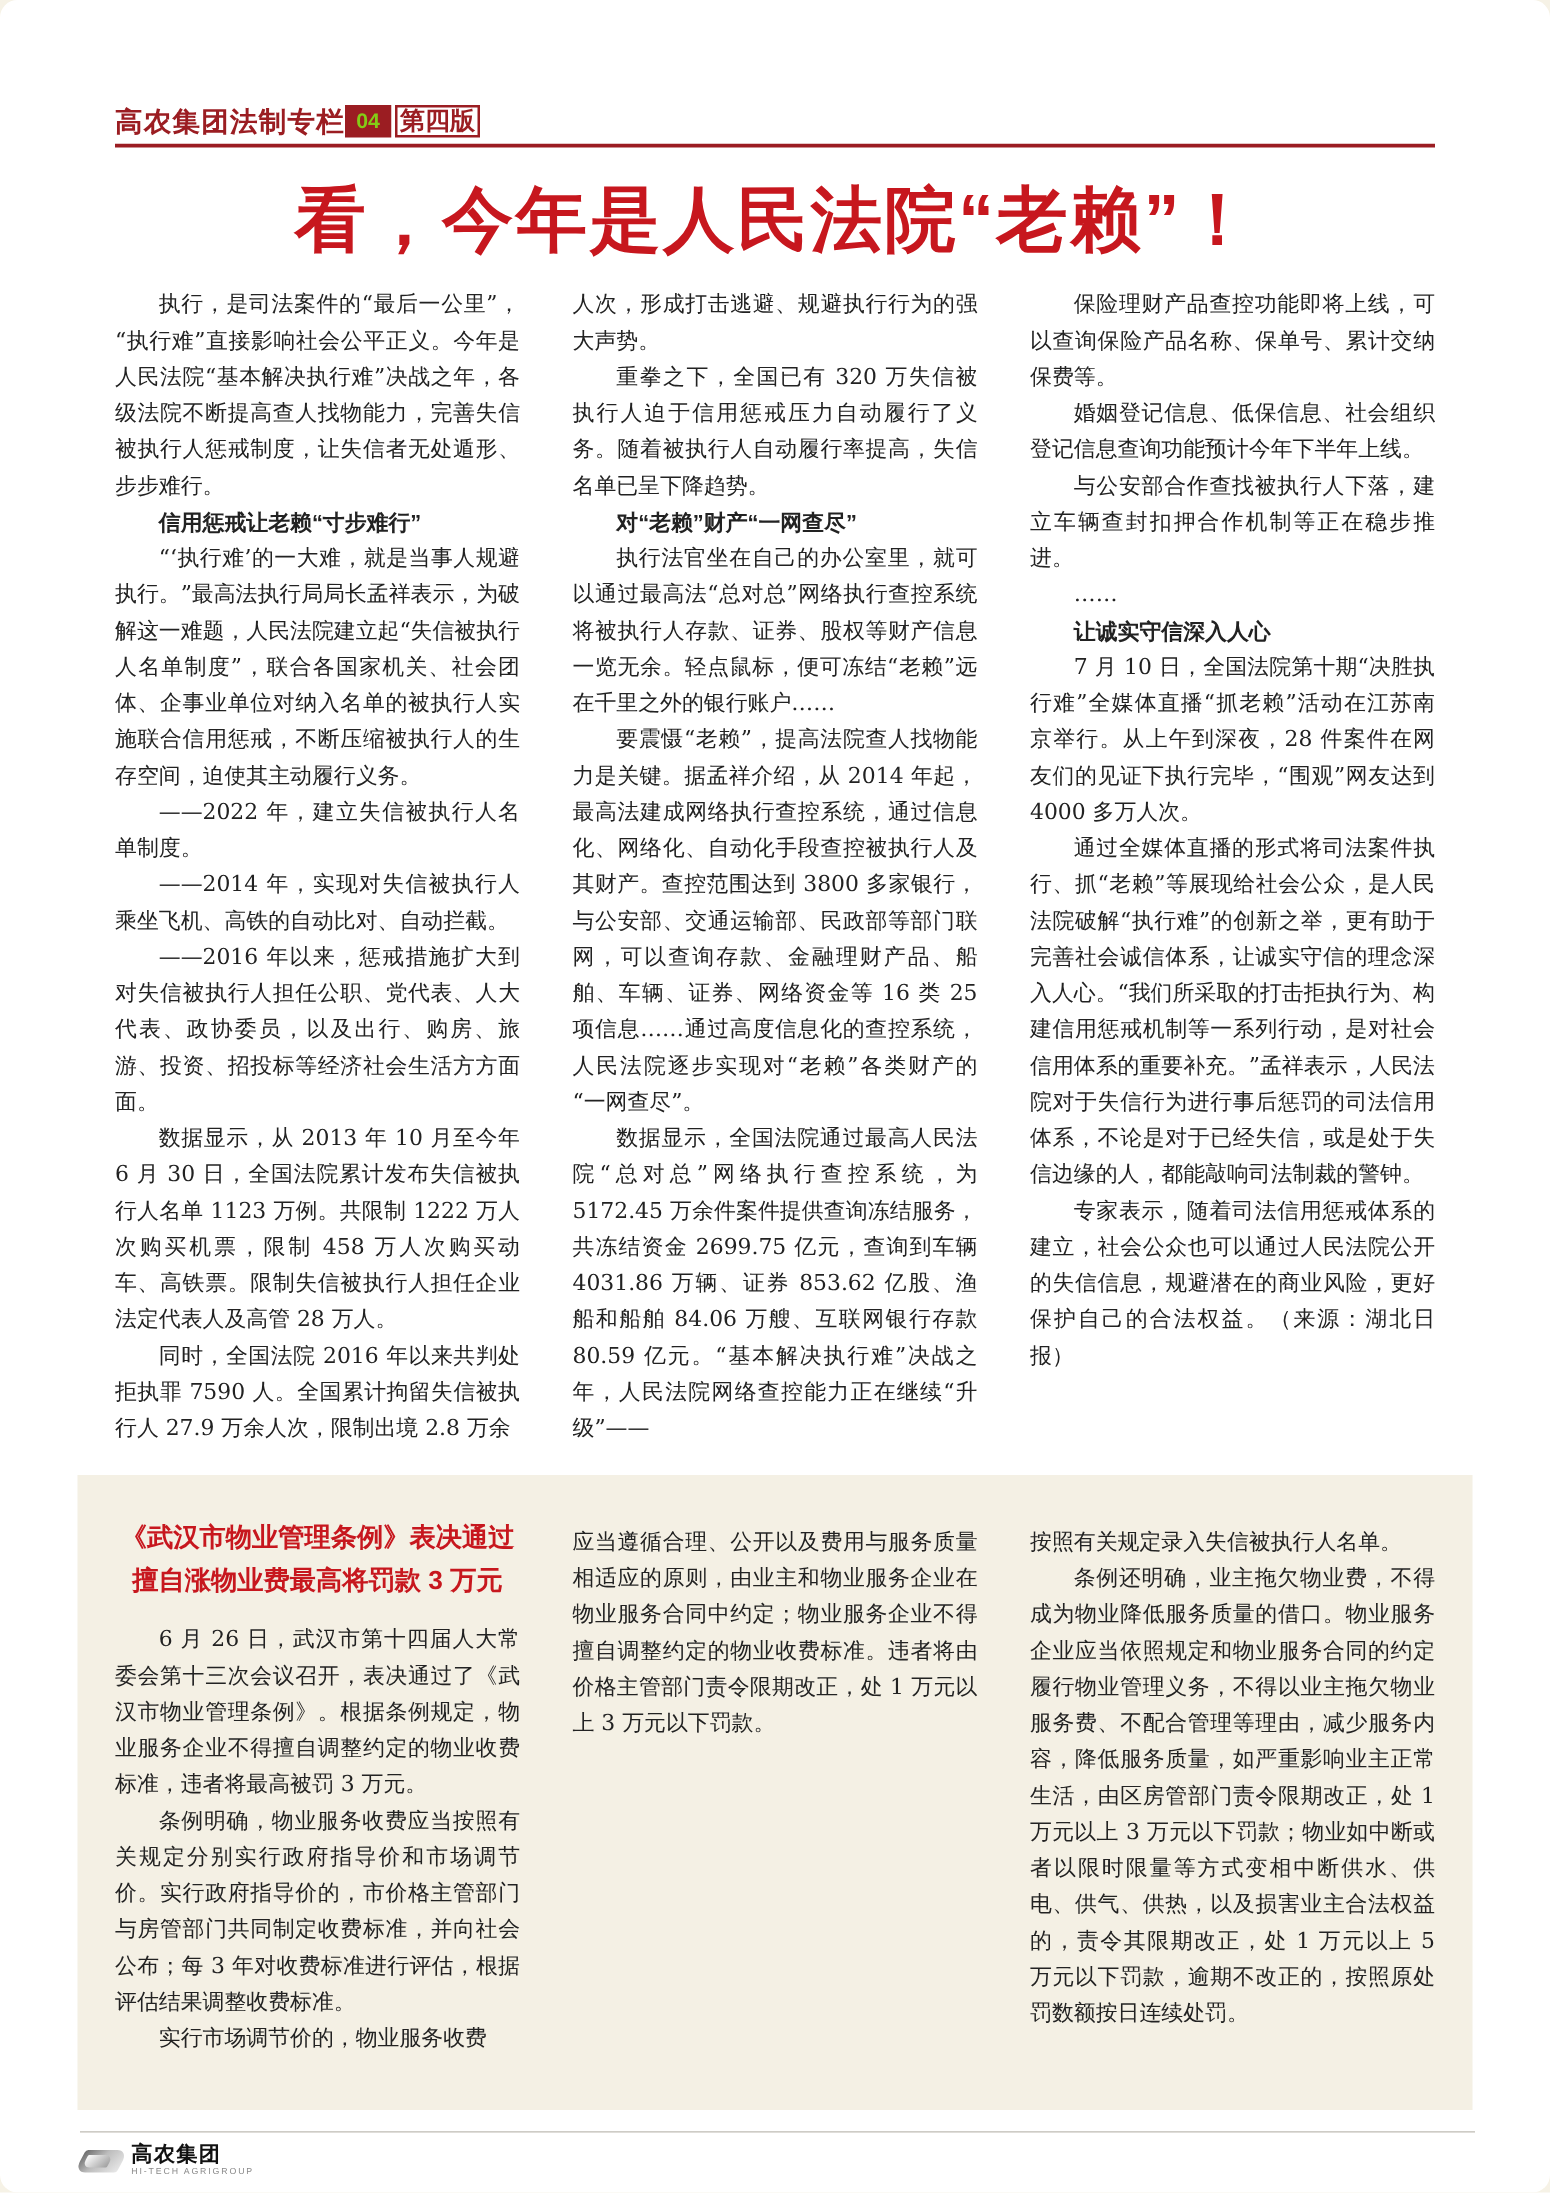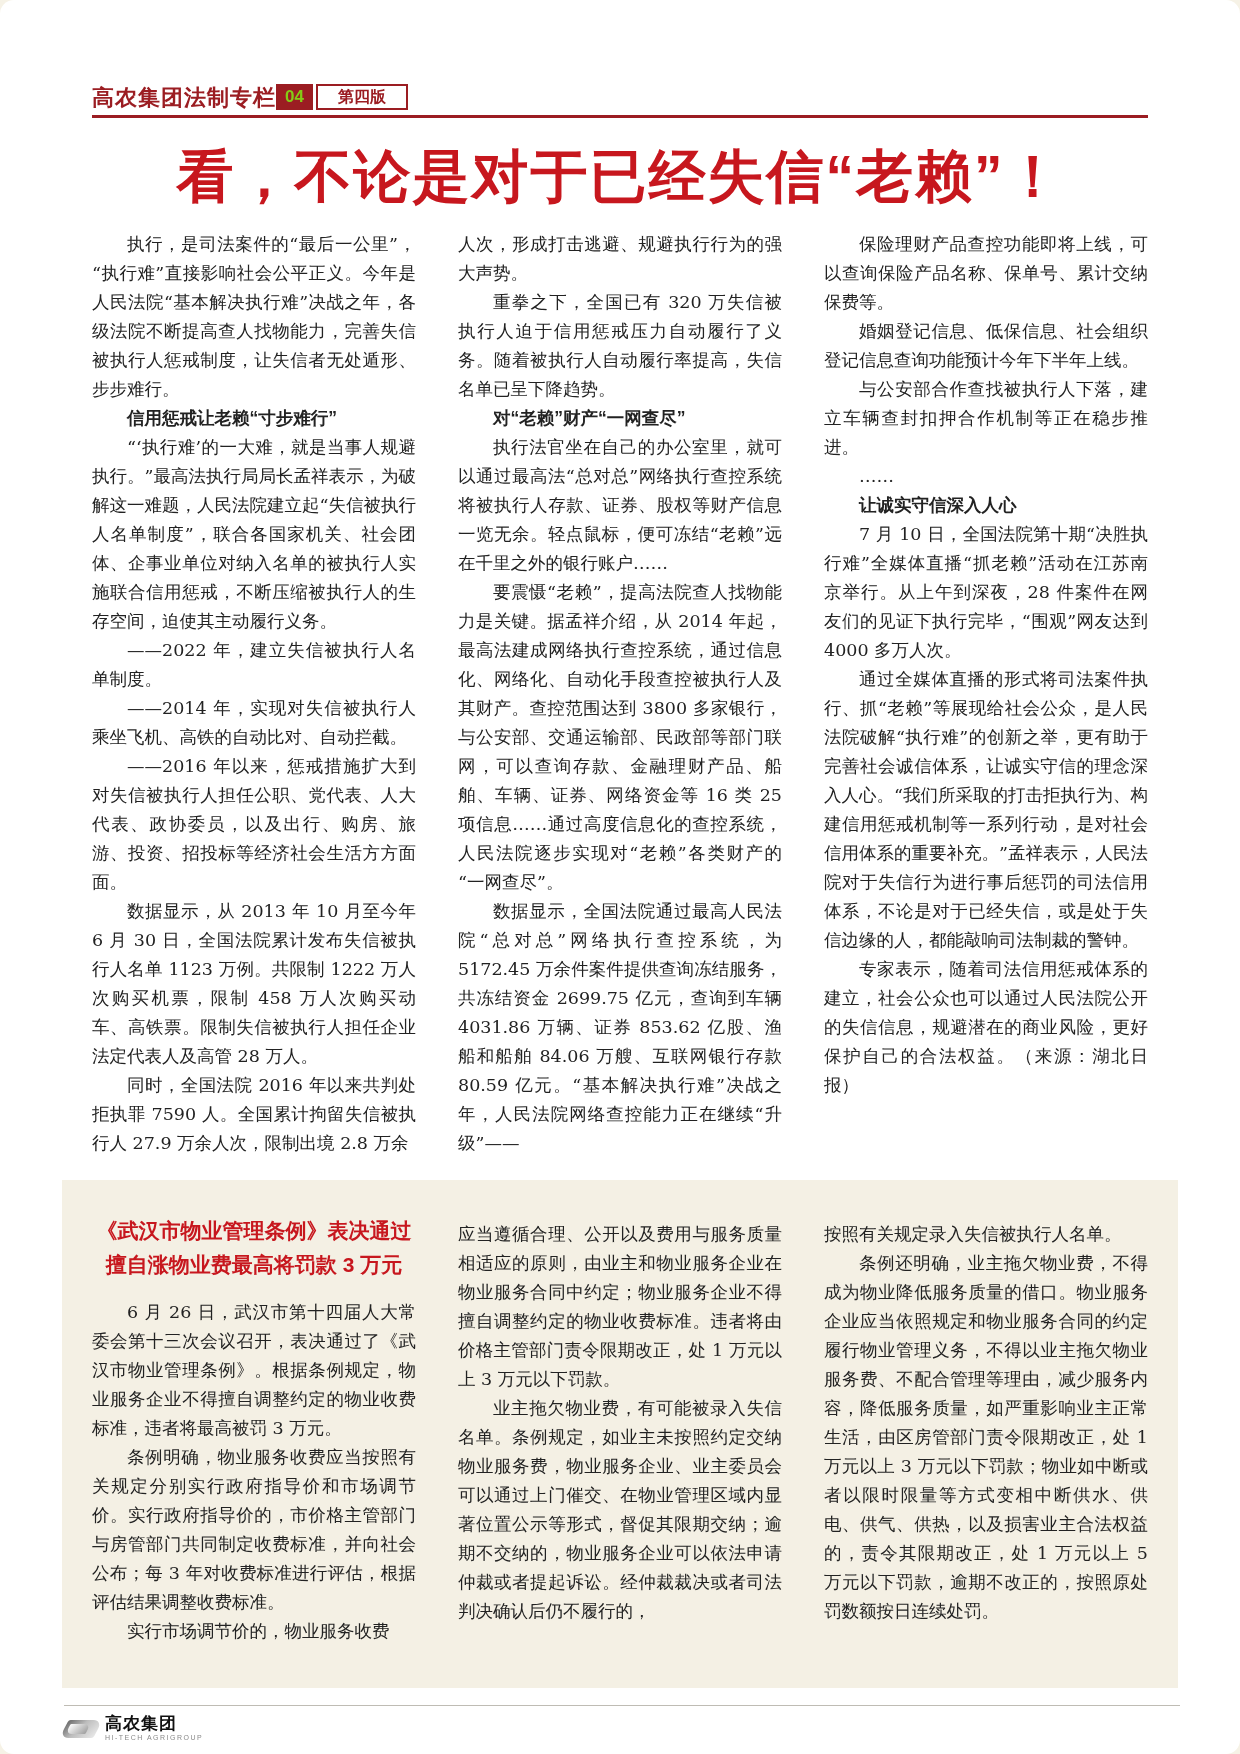--- a/index.html
+++ b/index.html
@@ -38,22 +38,22 @@
   .edition-badges{display:flex;align-items:stretch;}
   .page-num{
     font-family:"Liberation Sans","DejaVu Sans",sans-serif;
     background:var(--masthead_red);color:#84cc16;
     font-weight:bold;font-size:17px;line-height:24px;
     padding:1px 9px;
   }
   .edition{
     font-family:"Liberation Sans","DejaVu Sans",sans-serif;
     border:2px solid var(--masthead_red);color:var(--masthead_red);
-    font-weight:bold;font-size:16px;line-height:22px;
-    padding:0 20px;margin-left:3px;
+    font-weight:bold;font-size:20px;line-height:22px;
+    padding:0 2px;margin-left:3px;
   }
   .masthead-rule{
     margin-top:5px;
     height:2.5px;background:var(--masthead_red);
   }
   
   .headline{
     margin:26px 0 0 0;
     text-align:center;
     font-family:"Liberation Sans","DejaVu Sans",sans-serif;
@@ -137,21 +137,21 @@
     <div class="masthead-row">
       <div class="section-label">高农集团法制专栏</div>
       <div class="edition-badges">
         <span class="page-num">04</span>
         <span class="edition">第四版</span>
       </div>
     </div>
     <div class="masthead-rule"></div>
   </header>
 
-  <h1 class="headline">看，不论是对于已经失信“老赖”！</h1>
+  <h1 class="headline">看，今年是人民法院“老赖”！</h1>
 
   <section class="article">
     <div class="col">
         <p class="para">执行，是司法案件的“最后一公里”，“执行难”直接影响社会公平正义。今年是人民法院“基本解决执行难”决战之年，各级法院不断提高查人找物能力，完善失信被执行人惩戒制度，让失信者无处遁形、步步难行。</p>
         <h3 class="subhead">信用惩戒让老赖“寸步难行”</h3>
         <p class="para">“‘执行难’的一大难，就是当事人规避执行。”最高法执行局局长孟祥表示，为破解这一难题，人民法院建立起“失信被执行人名单制度”，联合各国家机关、社会团体、企事业单位对纳入名单的被执行人实施联合信用惩戒，不断压缩被执行人的生存空间，迫使其主动履行义务。</p>
         <p class="para">——2022 年，建立失信被执行人名单制度。</p>
         <p class="para">——2014 年，实现对失信被执行人乘坐飞机、高铁的自动比对、自动拦截。</p>
         <p class="para">——2016 年以来，惩戒措施扩大到对失信被执行人担任公职、党代表、人大代表、政协委员，以及出行、购房、旅游、投资、招投标等经济社会生活方方面面。</p>
         <p class="para">数据显示，从 2013 年 10 月至今年 6 月 30 日，全国法院累计发布失信被执行人名单 1123 万例。共限制 1222 万人次购买机票，限制 458 万人次购买动车、高铁票。限制失信被执行人担任企业法定代表人及高管 28 万人。</p>
@@ -184,21 +184,20 @@
         <span>擅自涨物业费最高将罚款 3 万元</span>
       </h2>
       <div>
           <p class="para">6 月 26 日，武汉市第十四届人大常委会第十三次会议召开，表决通过了《武汉市物业管理条例》。根据条例规定，物业服务企业不得擅自调整约定的物业收费标准，违者将最高被罚 3 万元。</p>
           <p class="para">条例明确，物业服务收费应当按照有关规定分别实行政府指导价和市场调节价。实行政府指导价的，市价格主管部门与房管部门共同制定收费标准，并向社会公布；每 3 年对收费标准进行评估，根据评估结果调整收费标准。</p>
           <p class="para">实行市场调节价的，物业服务收费</p>
         </div>
     </div>
     <div class="col col-offset">
         <p class="para cont">应当遵循合理、公开以及费用与服务质量相适应的原则，由业主和物业服务企业在物业服务合同中约定；物业服务企业不得擅自调整约定的物业收费标准。违者将由价格主管部门责令限期改正，处 1 万元以上 3 万元以下罚款。</p>
-        <p class="para">业主拖欠物业费，有可能被录入失信名单。条例规定，如业主未按照约定交纳物业服务费，物业服务企业、业主委员会可以通过上门催交、在物业管理区域内显著位置公示等形式，督促其限期交纳；逾期不交纳的，物业服务企业可以依法申请仲裁或者提起诉讼。经仲裁裁决或者司法判决确认后仍不履行的，</p>
       </div>
     <div class="col col-offset">
         <p class="para cont">按照有关规定录入失信被执行人名单。</p>
         <p class="para">条例还明确，业主拖欠物业费，不得成为物业降低服务质量的借口。物业服务企业应当依照规定和物业服务合同的约定履行物业管理义务，不得以业主拖欠物业服务费、不配合管理等理由，减少服务内容，降低服务质量，如严重影响业主正常生活，由区房管部门责令限期改正，处 1 万元以上 3 万元以下罚款；物业如中断或者以限时限量等方式变相中断供水、供电、供气、供热，以及损害业主合法权益的，责令其限期改正，处 1 万元以上 5 万元以下罚款，逾期不改正的，按照原处罚数额按日连续处罚。</p>
       </div>
   </section>
 
   <footer class="footer">
     <div class="footer-rule"></div>
     <div class="logo">

